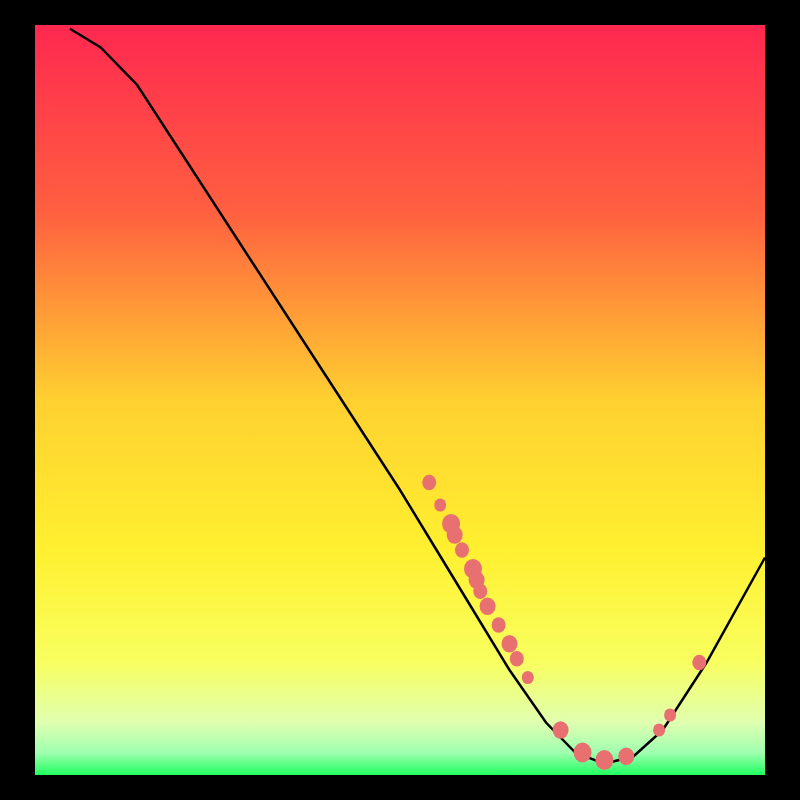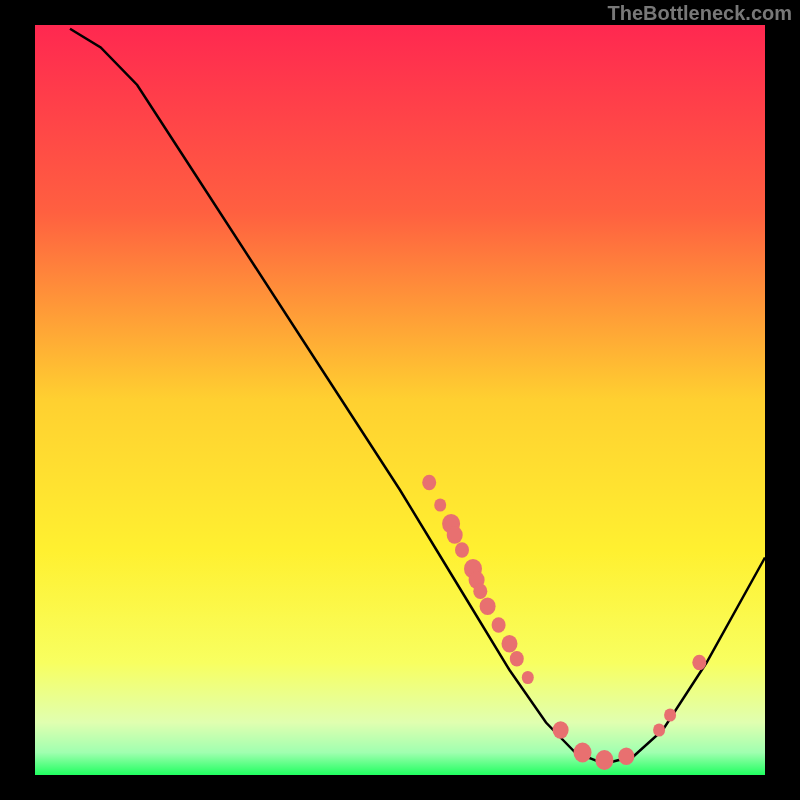--- a/index.html
+++ b/index.html
@@ -68,15 +68,14 @@
         <ellipse cx="560.6" cy="730.0" rx="8" ry="8.8" fill="#e87070"></ellipse>
         <ellipse cx="582.5" cy="752.5" rx="9" ry="9.9" fill="#e87070"></ellipse>
         <ellipse cx="604.4" cy="760.0" rx="9" ry="9.9" fill="#e87070"></ellipse>
         <ellipse cx="626.3" cy="756.3" rx="8" ry="8.8" fill="#e87070"></ellipse>
         <ellipse cx="659.1" cy="730.0" rx="6" ry="6.6000000000000005" fill="#e87070"></ellipse>
         <ellipse cx="670.1" cy="715.0" rx="6" ry="6.6000000000000005" fill="#e87070"></ellipse>
         <ellipse cx="699.3" cy="662.5" rx="7" ry="7.700000000000001" fill="#e87070"></ellipse>
       </g>
 </svg>
 
-<div class="watermark">TheBottleneck.com</div>
 
 </div>
 
 </body></html>

